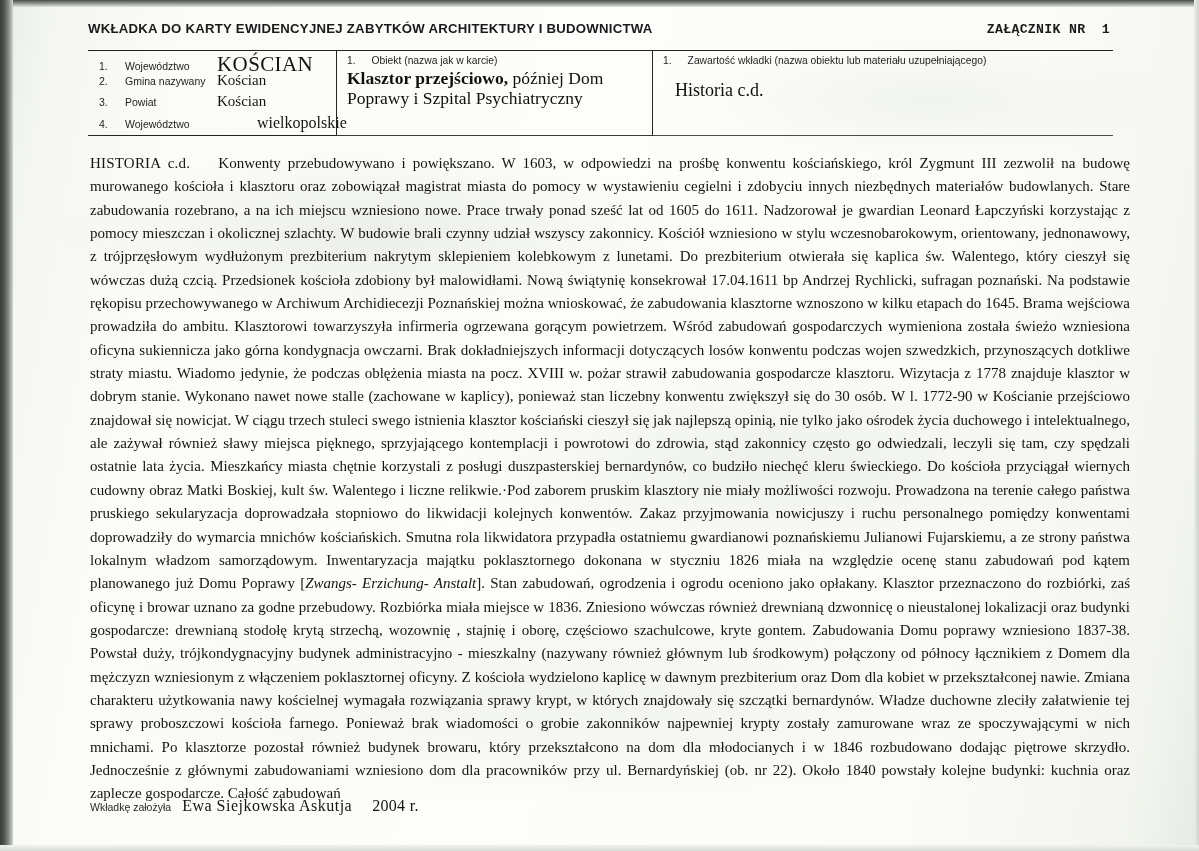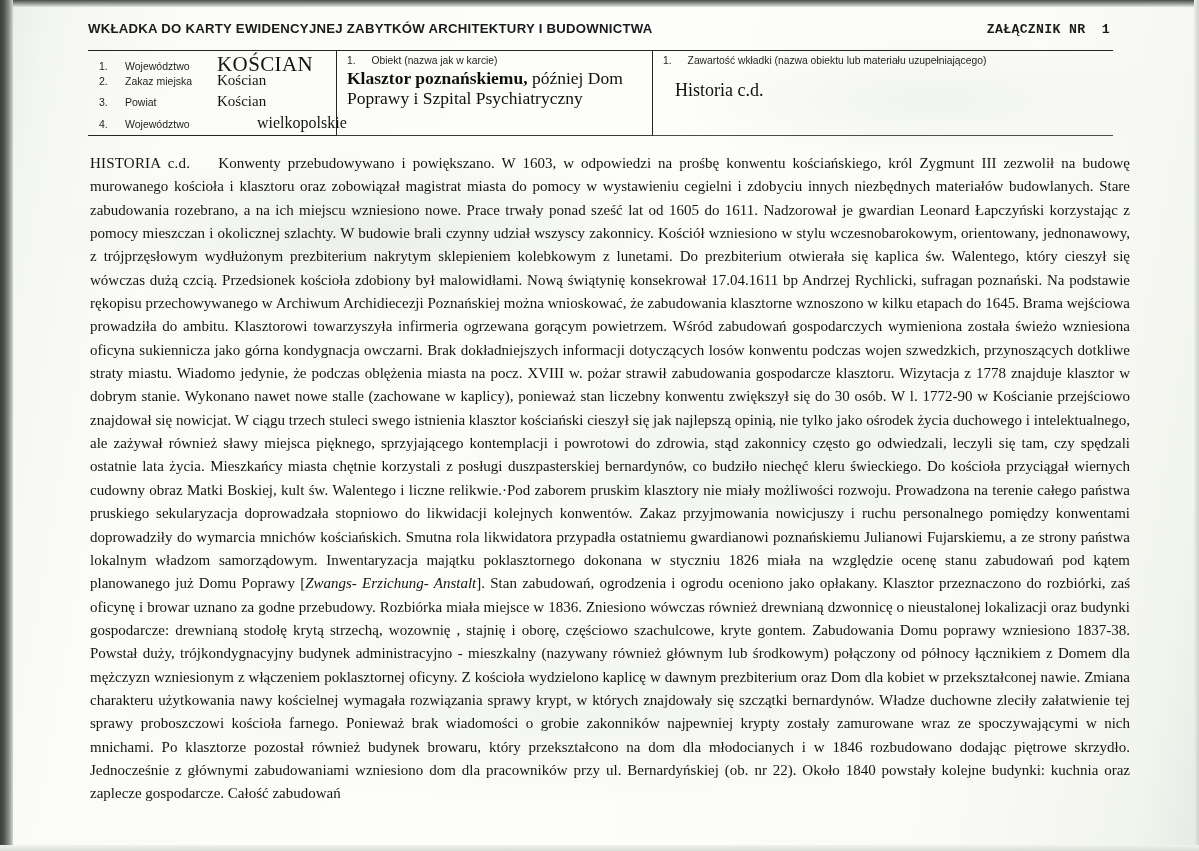--- a/index.html
+++ b/index.html
@@ -256,52 +256,57 @@
     <div id="id-table">
 
       <div class="id-cell" id="cell-locality">
         <div class="loc-row">
           <span class="loc-num">1.</span>
           <span class="loc-key">Województwo</span>
           <span class="loc-val" id="loc-val-0">KOŚCIAN</span>
         </div>
         <div class="loc-row">
           <span class="loc-num">2.</span>
-          <span class="loc-key">Zakaz miejska</span>
+          <span class="loc-key">Gmina nazywany</span>
           <span class="loc-val">Kościan</span>
         </div>
         <div class="loc-row">
           <span class="loc-num">3.</span>
           <span class="loc-key">Powiat</span>
           <span class="loc-val">Kościan</span>
         </div>
         <div class="loc-row">
           <span class="loc-num">4.</span>
           <span class="loc-key">Województwo</span>
           <span class="loc-val" id="loc-val-3">wielkopolskie</span>
         </div>
       </div>
 
       <div class="id-cell" id="cell-object">
         <div class="cell-caption">
           <span class="cap-num">1.</span>
           <span>Obiekt (nazwa jak w karcie)</span>
         </div>
         <div id="object-name">
-          <span class="strong">Klasztor poznańskiemu,</span><span> później Dom Poprawy i Szpital Psychiatryczny</span>
+          <span class="strong">Klasztor przejściowo,</span><span> później Dom Poprawy i Szpital Psychiatryczny</span>
         </div>
       </div>
 
       <div class="id-cell" id="cell-content">
         <div class="cell-caption">
           <span class="cap-num">1.</span>
           <span>Zawartość wkładki (nazwa obiektu lub materiału uzupełniającego)</span>
         </div>
         <div id="content-name">Historia c.d.</div>
       </div>
 
     </div>
 
     <div id="history-body"><span class="lead">HISTORIA c.d.</span><span>&nbsp; &nbsp; </span><span>Konwenty przebudowywano i powiększano. W 1603, w odpowiedzi na prośbę konwentu kościańskiego, król Zygmunt III zezwolił na budowę murowanego kościoła i klasztoru oraz zobowiązał magistrat miasta do pomocy w wystawieniu cegielni i zdobyciu innych niezbędnych materiałów budowlanych. Stare zabudowania rozebrano, a na ich miejscu wzniesiono nowe. Prace trwały ponad sześć lat od 1605 do 1611. Nadzorował je gwardian Leonard Łapczyński korzystając z pomocy mieszczan i okolicznej szlachty. W budowie brali czynny udział wszyscy zakonnicy. Kościół wzniesiono w stylu wczesnobarokowym, orientowany, jednonawowy, z trójprzęsłowym wydłużonym prezbiterium nakrytym sklepieniem kolebkowym z lunetami. Do prezbiterium otwierała się kaplica św. Walentego, który cieszył się wówczas dużą czcią. Przedsionek kościoła zdobiony był malowidłami. Nową świątynię konsekrował 17.04.1611 bp Andrzej Rychlicki, sufragan poznański. Na podstawie rękopisu przechowywanego w Archiwum Archidiecezji Poznańskiej można wnioskować, że zabudowania klasztorne wznoszono w kilku etapach do 1645. Brama wejściowa prowadziła do ambitu. Klasztorowi towarzyszyła infirmeria ogrzewana gorącym powietrzem. Wśród zabudowań gospodarczych wymieniona została świeżo wzniesiona oficyna sukiennicza jako górna kondygnacja owczarni. Brak dokładniejszych informacji dotyczących losów konwentu podczas wojen szwedzkich, przynoszących dotkliwe straty miastu. Wiadomo jedynie, że podczas oblężenia miasta na pocz. XVIII w. pożar strawił zabudowania gospodarcze klasztoru. Wizytacja z 1778 znajduje klasztor w dobrym stanie. Wykonano nawet nowe stalle (zachowane w kaplicy), ponieważ stan liczebny konwentu zwiększył się do 30 osób. W l. 1772-90 w Kościanie przejściowo znajdował się nowicjat. W ciągu trzech stuleci swego istnienia klasztor kościański cieszył się jak najlepszą opinią, nie tylko jako ośrodek życia duchowego i intelektualnego, ale zażywał również sławy miejsca pięknego, sprzyjającego kontemplacji i powrotowi do zdrowia, stąd zakonnicy często go odwiedzali, leczyli się tam, czy spędzali ostatnie lata życia. Mieszkańcy miasta chętnie korzystali z posługi duszpasterskiej bernardynów, co budziło niechęć kleru świeckiego. Do kościoła przyciągał wiernych cudowny obraz Matki Boskiej, kult św. Walentego i liczne relikwie.·Pod zaborem pruskim klasztory nie miały możliwości rozwoju. Prowadzona na terenie całego państwa pruskiego sekularyzacja doprowadzała stopniowo do likwidacji kolejnych konwentów. Zakaz przyjmowania nowicjuszy i ruchu personalnego pomiędzy konwentami doprowadziły do wymarcia mnichów kościańskich. Smutna rola likwidatora przypadła ostatniemu gwardianowi poznańskiemu Julianowi Fujarskiemu, a ze strony państwa lokalnym władzom samorządowym. Inwentaryzacja majątku poklasztornego dokonana w styczniu 1826 miała na względzie ocenę stanu zabudowań pod kątem planowanego już Domu Poprawy [</span><span class="de-term">Zwangs- Erzichung- Anstalt</span><span>]. Stan zabudowań, ogrodzenia i ogrodu oceniono jako opłakany. Klasztor przeznaczono do rozbiórki, zaś oficynę i browar uznano za godne przebudowy. Rozbiórka miała miejsce w 1836. Zniesiono wówczas również drewnianą dzwonnicę o nieustalonej lokalizacji oraz budynki gospodarcze: drewnianą stodołę krytą strzechą, wozownię , stajnię i oborę, częściowo szachulcowe, kryte gontem. Zabudowania Domu poprawy wzniesiono 1837-38. Powstał duży, trójkondygnacyjny budynek administracyjno - mieszkalny (nazywany również głównym lub środkowym) połączony od północy łącznikiem z Domem dla mężczyzn wzniesionym z włączeniem poklasztornej oficyny. Z kościoła wydzielono kaplicę w dawnym prezbiterium oraz Dom dla kobiet w przekształconej nawie. Zmiana charakteru użytkowania nawy kościelnej wymagała rozwiązania sprawy krypt, w których znajdowały się szczątki bernardynów. Władze duchowne zleciły załatwienie tej sprawy proboszczowi kościoła farnego. Ponieważ brak wiadomości o grobie zakonników najpewniej krypty zostały zamurowane wraz ze spoczywającymi w nich mnichami. Po klasztorze pozostał również budynek browaru, który przekształcono na dom dla młodocianych i w 1846 rozbudowano dodając piętrowe skrzydło. Jednocześnie z głównymi zabudowaniami wzniesiono dom dla pracowników przy ul. Bernardyńskiej (ob. nr 22). Około 1840 powstały kolejne budynki: kuchnia oraz zaplecze gospodarcze. Całość zabudowań</span></div>
 
+    <div id="footer-line">
+      <span id="footer-caption">Wkładkę założyła</span>
+      <span id="footer-author">Ewa Siejkowska Askutja</span>
+      <span id="footer-year">2004 r.</span>
+    </div>
 
   </div>
 </div>
 
 </body></html>

